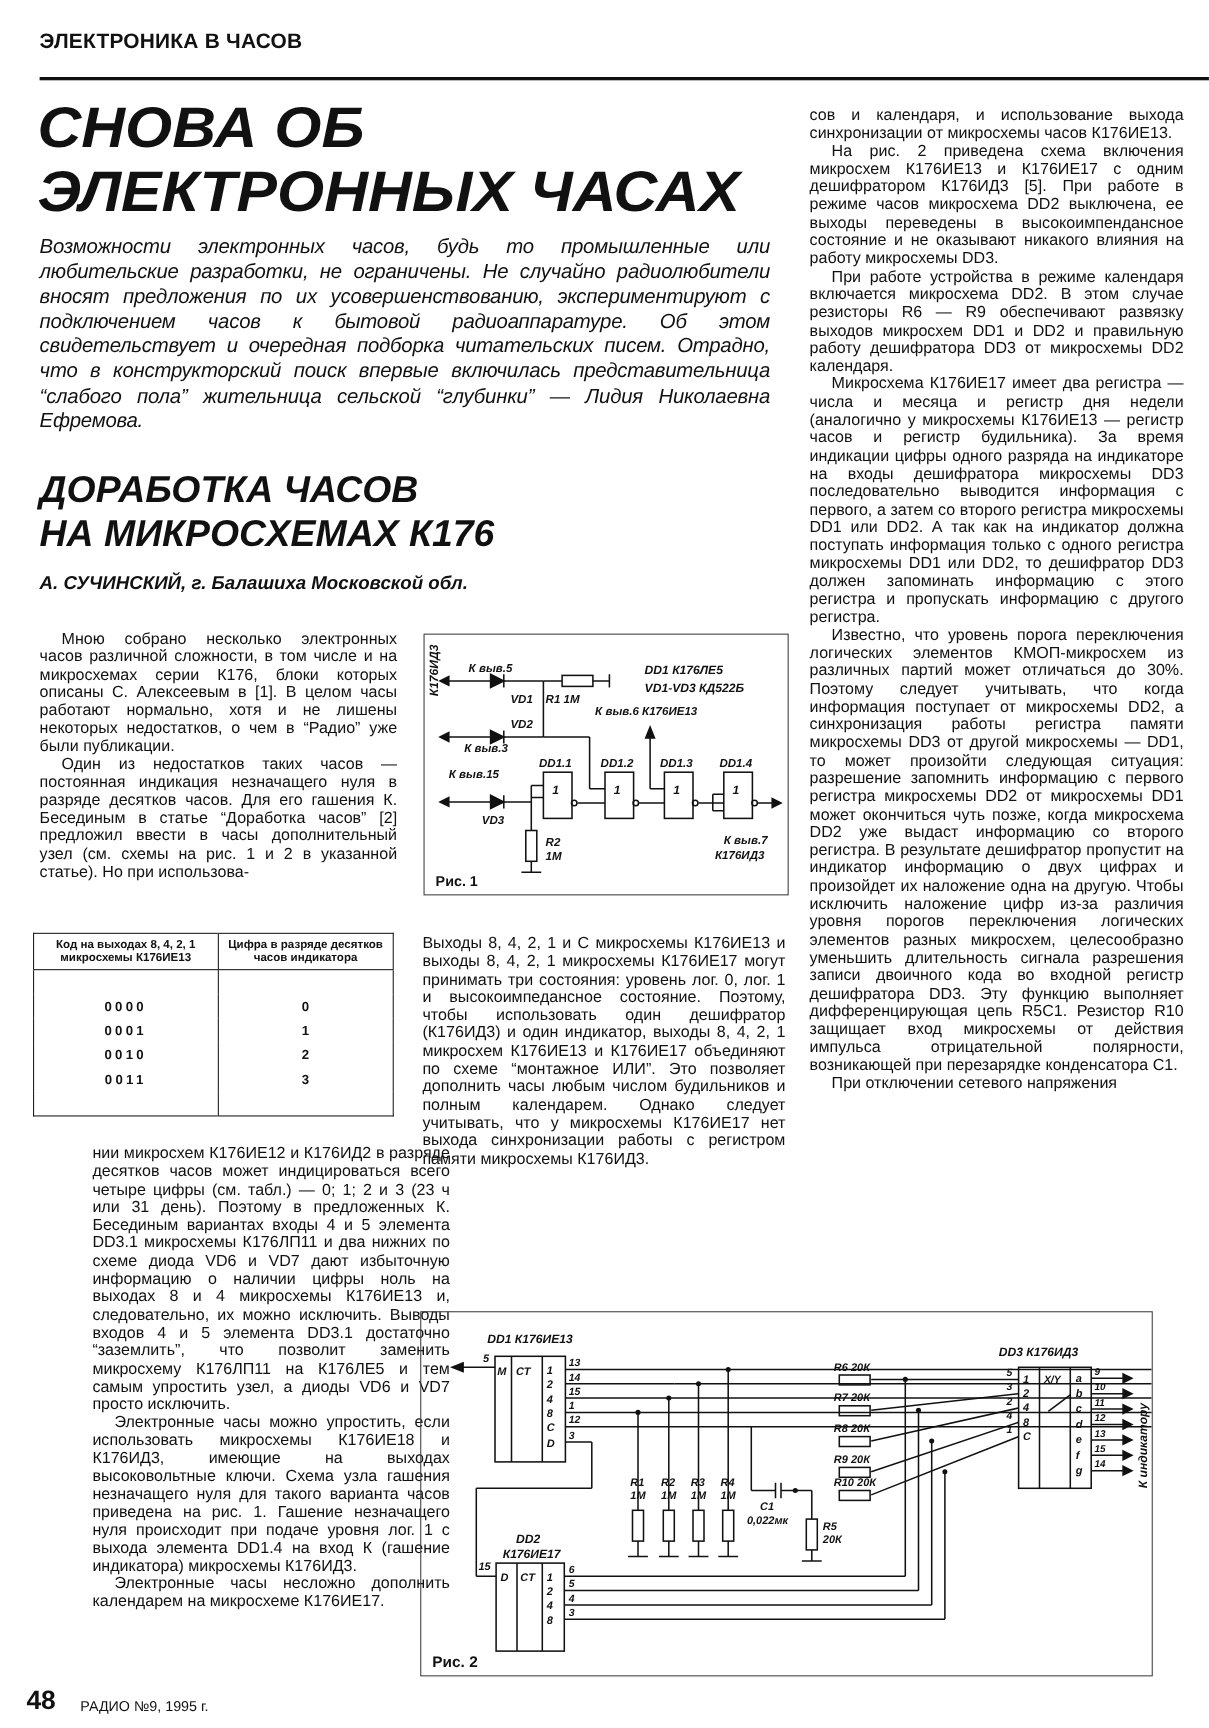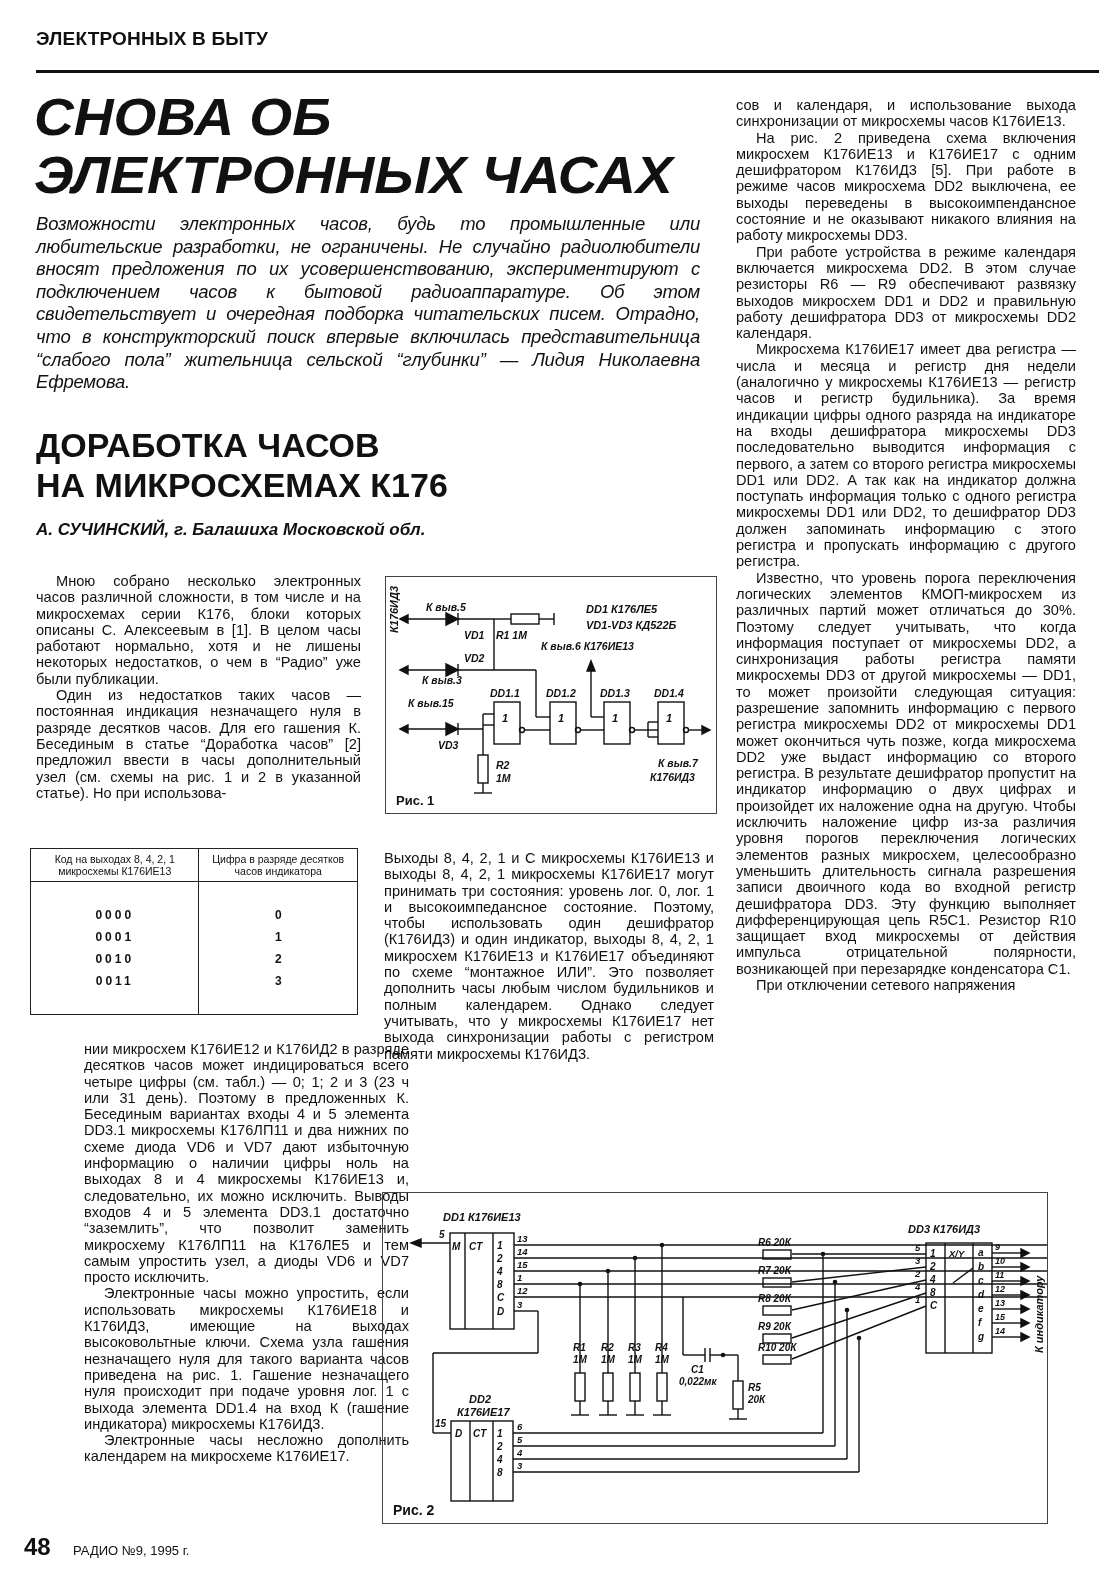--- a/index.html
+++ b/index.html
@@ -2,45 +2,45 @@
 <html><head>
 <meta charset="utf-8">
 <style>
   html,body{margin:0;padding:0;background:#fff;}
   body{width:1099px;height:1571px;position:relative;overflow:hidden;color:#111;font-family:"Liberation Sans",sans-serif;}
   .abs{position:absolute;}
   .section{left:36px;top:28px;font-weight:bold;font-size:19px;letter-spacing:0.2px;}
   .rule{left:36px;top:70px;width:1063px;height:3px;background:#111;}
   .title1{left:34px;top:88px;width:700px;font-weight:bold;font-style:italic;font-size:52px;line-height:58px;transform:scaleX(1.06);transform-origin:left;}
   .lead{left:36px;top:213px;width:664px;font-style:italic;font-size:18.5px;line-height:22.6px;text-align:justify;letter-spacing:-0.2px;}
-  .title2{left:36px;top:425px;width:700px;font-weight:bold;font-size:34px;line-height:40px;}
+  .title2{left:36px;top:425px;width:700px;font-weight:bold;font-style:italic;font-size:34px;line-height:40px;}
   .byline{left:36px;top:520px;font-weight:bold;font-style:italic;font-size:17px;text-align:right;}
   .col{font-size:14.6px;line-height:16.3px;text-align:justify;}
   .col p{margin:0;text-indent:20px;}
   .col p.noindent{text-indent:0;}
   .c1a{left:36px;top:573px;width:325px;}
   .c1b{left:36px;top:1041px;width:325px;margin-left:48px;}
   .c2{left:384px;top:850px;width:330px;}
   .c3{left:736px;top:97px;width:340px;}
   .tbl{left:30px;top:848px;width:328px;border:1px solid #222;border-collapse:collapse;font-weight:bold;font-size:10.5px;}
-  .tbl th{border-bottom:1px solid #222;border-right:1px solid #222;padding:4px 2px;text-align:center;font-weight:normal;line-height:12px;}
+  .tbl th{border-bottom:1px solid #222;border-right:1px solid #222;padding:4px 2px;text-align:center;font-weight:bold;line-height:12px;}
   .tbl th:last-child{border-right:none;}
   .tbl td{border-right:1px solid #222;text-align:center;padding:4px 0;font-size:12px;letter-spacing:3px;}
   .tbl td:last-child{border-right:none;letter-spacing:0;}
   .tbl tr.pad td{height:14px;}
   .fig1{left:385px;top:576px;width:330px;height:236px;border:1px solid #444;}
   .fig2{left:382px;top:1192px;width:664px;height:330px;border:1px solid #444;}
   .footer-num{left:24px;top:1533px;font-weight:bold;font-size:24px;}
   .footer-txt{left:73px;top:1543px;font-size:13px;}
   svg text{font-family:"Liberation Sans",sans-serif;font-style:italic;font-weight:bold;fill:#111;}
 </style>
 </head>
 <body>
 
-<div class="abs section">ЭЛЕКТРОННЫХ В БЫТУ</div>
+<div class="abs section">ЭЛЕКТРОНИКА В ЧАСОВ</div>
 <div class="abs rule"></div>
 
 <div class="abs title1">
   <div>СНОВА ОБ</div>
   <div>ЭЛЕКТРОННЫХ ЧАСАХ</div>
 </div>
 <div class="abs lead">Возможности электронных часов, будь то промышленные или любительские разработки, не ограничены. Не случайно радиолюбители вносят предложения по их усовершенствованию, экспериментируют с подключением часов к бытовой радиоаппаратуре. Об этом свидетельствует и очередная подборка читательских писем. Отрадно, что в конструкторский поиск впервые включилась представительница “слабого пола” жительница сельской “глубинки” — Лидия Николаевна Ефремова.</div>
 
 <div class="abs title2">
   <div>ДОРАБОТКА ЧАСОВ</div>

